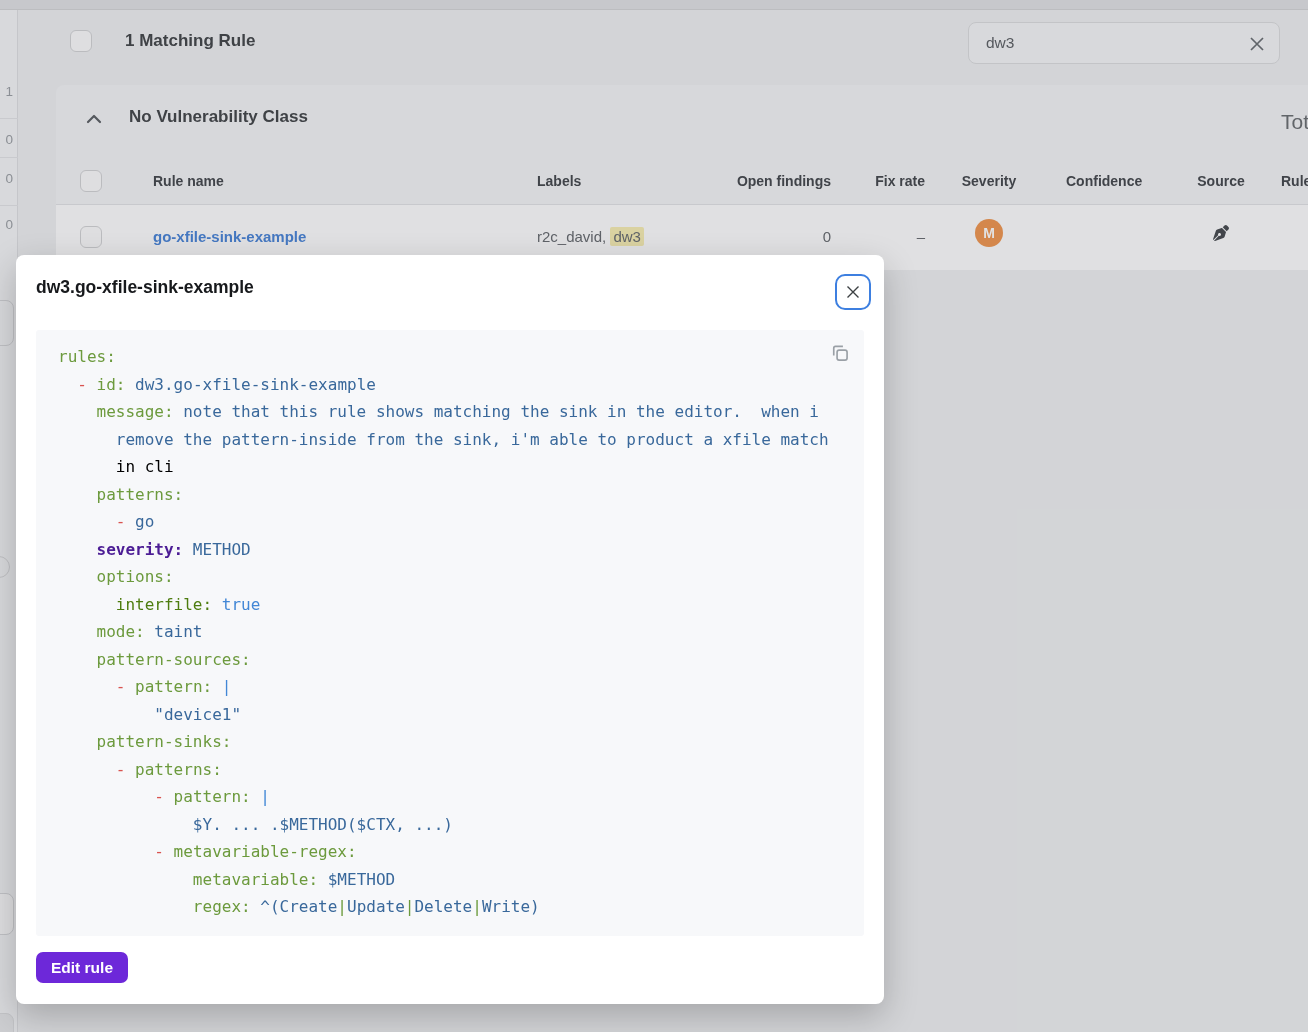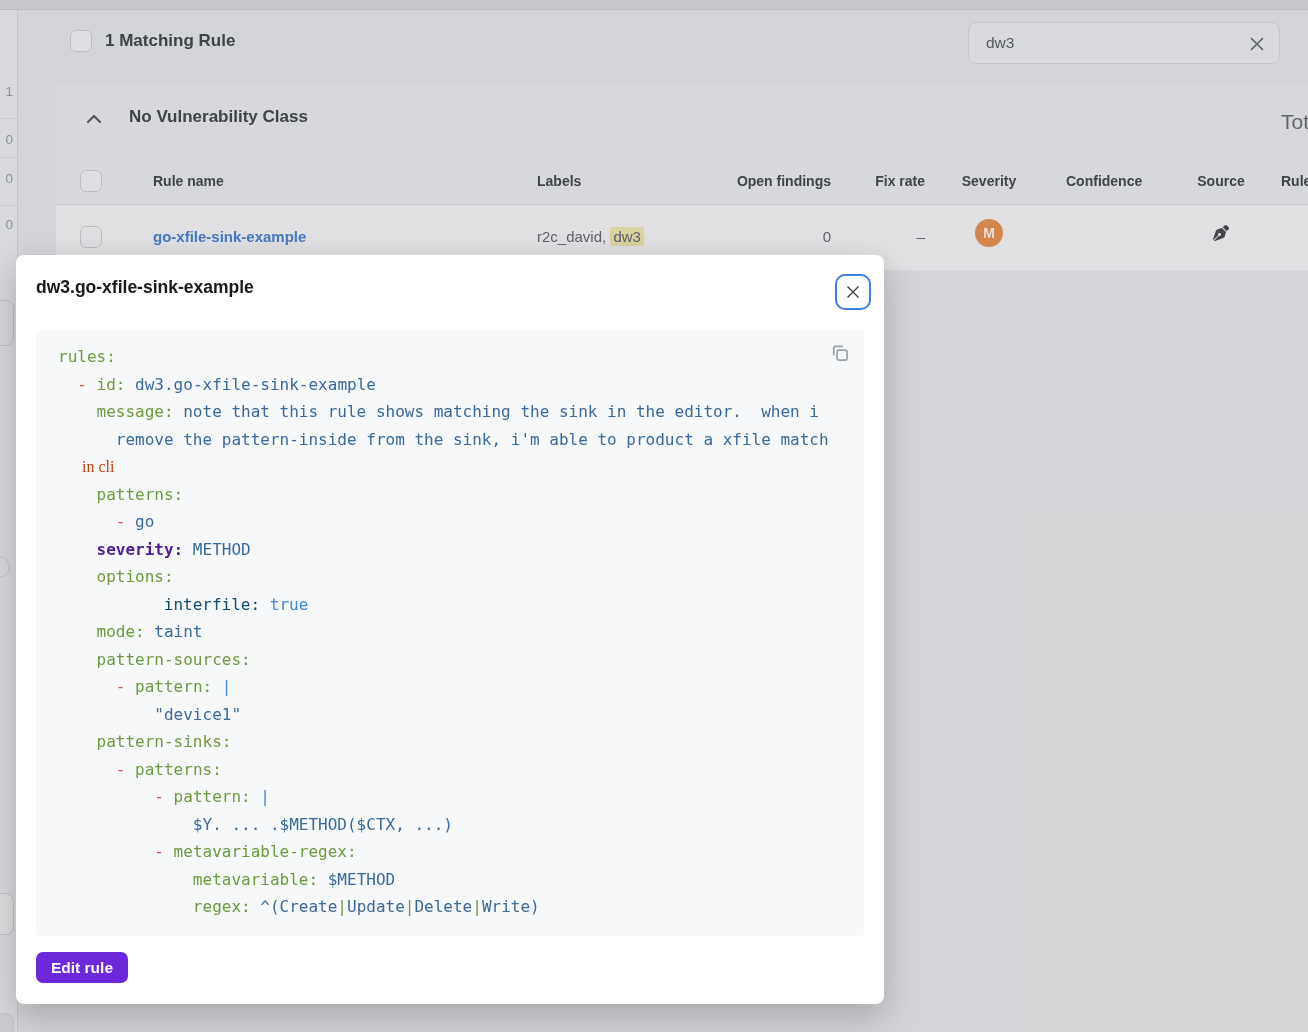--- a/index.html
+++ b/index.html
@@ -13,21 +13,21 @@
   .rail { position:absolute; left:0; top:10px; width:18px; height:1022px;
           background:#f4f5f7; border-right:1px solid #dfe0e3; }
   .rail-count { position:absolute; right:4px; width:14px; height:24px; line-height:24px;
                 text-align:right; font-size:13.5px; color:#9da1a7; }
   .rail-sep { position:absolute; left:0; width:18px; height:1px; background:#e3e4e7; }
   .rail-shape { position:absolute; border:1px solid #d8d9dc; background:transparent; }
 
   .checkbox { position:absolute; width:22px; height:22px; background:#fbfbfc;
               border:1.5px solid #d3d4d7; border-radius:6px; cursor:pointer; }
 
-  .toolbar-label { position:absolute; left:105px; top:31px; font-size:17px; font-weight:700; color:#46494d; }
+  .toolbar-label { position:absolute; left:125px; top:31px; font-size:17px; font-weight:700; color:#46494d; }
 
   .searchbox { position:absolute; left:968px; top:22px; width:312px; height:42px;
                background:#f4f5f7; border:1px solid #dcdde0; border-radius:8px; }
   .searchbox input { position:absolute; left:0; top:0; width:262px; height:40px; border:0; outline:0;
                background:transparent; padding-left:17px; font-size:15.5px; color:#5f6368;
                font-family:"Liberation Sans","DejaVu Sans",sans-serif; }
   .search-clear { position:absolute; right:12px; top:11px; width:20px; height:20px; cursor:pointer; }
 
   .card { position:absolute; left:56px; top:85px; width:1260px; height:185px;
           background:#f3f4f6; border-radius:8px 0 0 0; border-bottom:1px solid #d8d9dc; }
@@ -138,26 +138,26 @@
         <path d="M2.5 2.5 L13.5 13.5 M13.5 2.5 L2.5 13.5" stroke="#3c4043" stroke-width="1.4" fill="none"></path>
       </svg>
     </div>
 
     <div class="codeblock">
       <div id="code-lines">
           <div class="code-line"><span style="color: rgb(108, 154, 61);">rules:</span></div>
           <div class="code-line"><span style="color: rgb(82, 87, 92);">  </span><span style="color: rgb(217, 83, 79);">-</span><span style="color: rgb(82, 87, 92);"> </span><span style="color: rgb(108, 154, 61);">id:</span><span style="color: rgb(57, 104, 155);"> dw3.go-xfile-sink-example</span></div>
           <div class="code-line"><span style="color: rgb(82, 87, 92);">    </span><span style="color: rgb(108, 154, 61);">message:</span><span style="color: rgb(57, 104, 155);"> note that this rule shows matching the sink in the editor.  when i</span></div>
           <div class="code-line"><span style="color: rgb(57, 104, 155);">      remove the pattern-inside from the sink, i'm able to product a xfile match</span></div>
-          <div class="code-line"><span style="color: #c2410c; font-family: Liberation Serif, serif;">      in cli</span></div>
+          <div class="code-line"><span style="color: #000000;">      in cli</span></div>
           <div class="code-line"><span style="color: rgb(82, 87, 92);">    </span><span style="color: rgb(108, 154, 61);">patterns:</span></div>
           <div class="code-line"><span style="color: rgb(82, 87, 92);">      </span><span style="color: rgb(217, 83, 79);">-</span><span style="color: rgb(57, 104, 155);"> go</span></div>
           <div class="code-line"><span style="color: rgb(82, 87, 92);">    </span><span style="color: #4c1d95; font-weight: bold;">severity:</span><span style="color: rgb(57, 104, 155);"> METHOD</span></div>
           <div class="code-line"><span style="color: rgb(82, 87, 92);">    </span><span style="color: rgb(108, 154, 61);">options:</span></div>
-          <div class="code-line"><span style="color: rgb(82, 87, 92);">      </span><span style="color: #0c4a6e; margin-left: 48px;">interfile:</span><span style="color: rgb(66, 135, 214);"> true</span></div>
+          <div class="code-line"><span style="color: rgb(82, 87, 92);">      </span><span style="color: #4d7c0f;">interfile:</span><span style="color: rgb(66, 135, 214);"> true</span></div>
           <div class="code-line"><span style="color: rgb(82, 87, 92);">    </span><span style="color: rgb(108, 154, 61);">mode:</span><span style="color: rgb(57, 104, 155);"> taint</span></div>
           <div class="code-line"><span style="color: rgb(82, 87, 92);">    </span><span style="color: rgb(108, 154, 61);">pattern-sources:</span></div>
           <div class="code-line"><span style="color: rgb(82, 87, 92);">      </span><span style="color: rgb(217, 83, 79);">-</span><span style="color: rgb(82, 87, 92);"> </span><span style="color: rgb(108, 154, 61);">pattern:</span><span style="color: rgb(66, 135, 214);"> |</span></div>
           <div class="code-line"><span style="color: rgb(57, 104, 155);">          "device1"</span></div>
           <div class="code-line"><span style="color: rgb(82, 87, 92);">    </span><span style="color: rgb(108, 154, 61);">pattern-sinks:</span></div>
           <div class="code-line"><span style="color: rgb(82, 87, 92);">      </span><span style="color: rgb(217, 83, 79);">-</span><span style="color: rgb(82, 87, 92);"> </span><span style="color: rgb(108, 154, 61);">patterns:</span></div>
           <div class="code-line"><span style="color: rgb(82, 87, 92);">          </span><span style="color: rgb(217, 83, 79);">-</span><span style="color: rgb(82, 87, 92);"> </span><span style="color: rgb(108, 154, 61);">pattern:</span><span style="color: rgb(66, 135, 214);"> |</span></div>
           <div class="code-line"><span style="color: rgb(57, 104, 155);">              $Y. ... .$METHOD($CTX, ...)</span></div>
           <div class="code-line"><span style="color: rgb(82, 87, 92);">          </span><span style="color: rgb(217, 83, 79);">-</span><span style="color: rgb(82, 87, 92);"> </span><span style="color: rgb(108, 154, 61);">metavariable-regex:</span></div>
           <div class="code-line"><span style="color: rgb(82, 87, 92);">              </span><span style="color: rgb(108, 154, 61);">metavariable:</span><span style="color: rgb(57, 104, 155);"> $METHOD</span></div>

